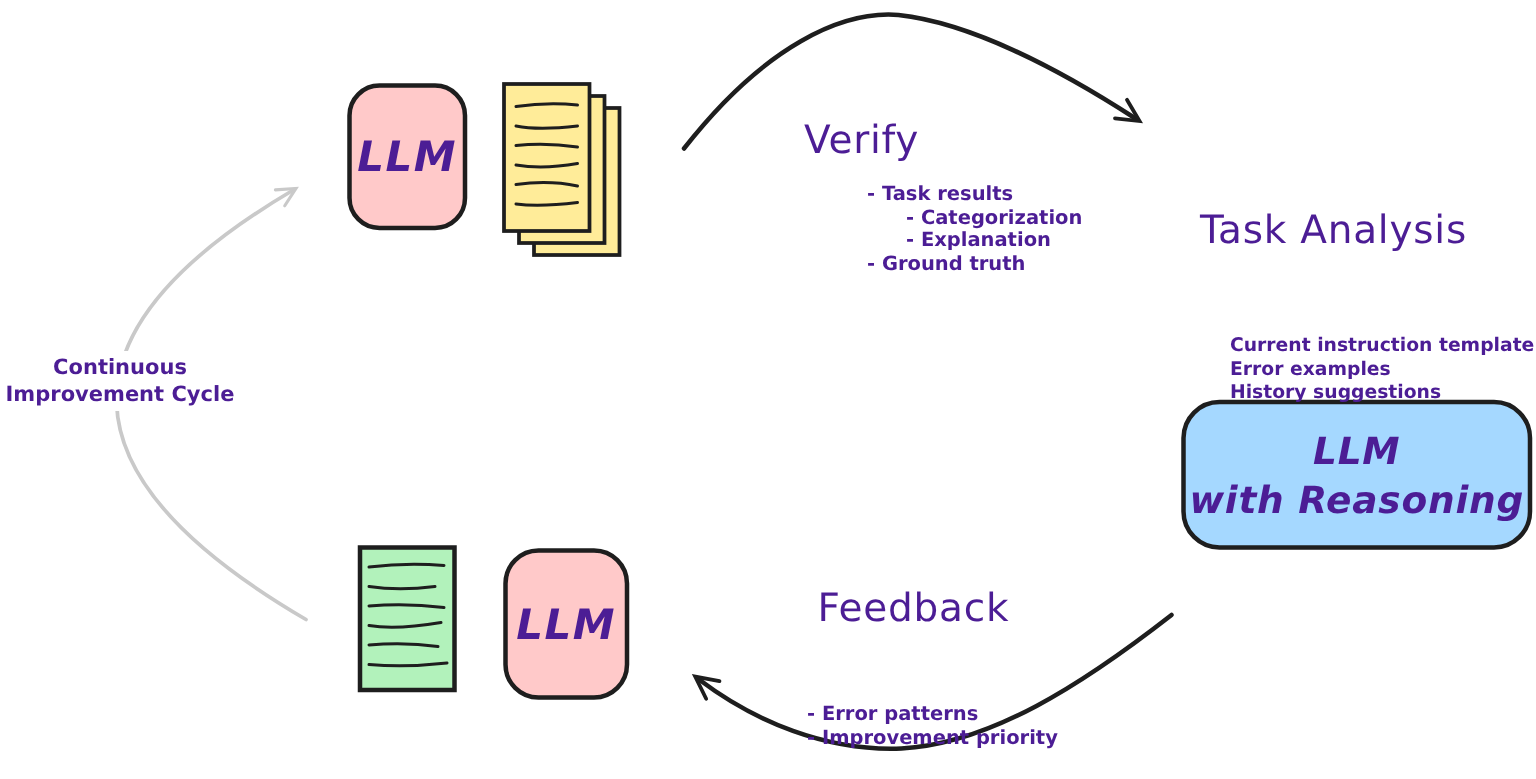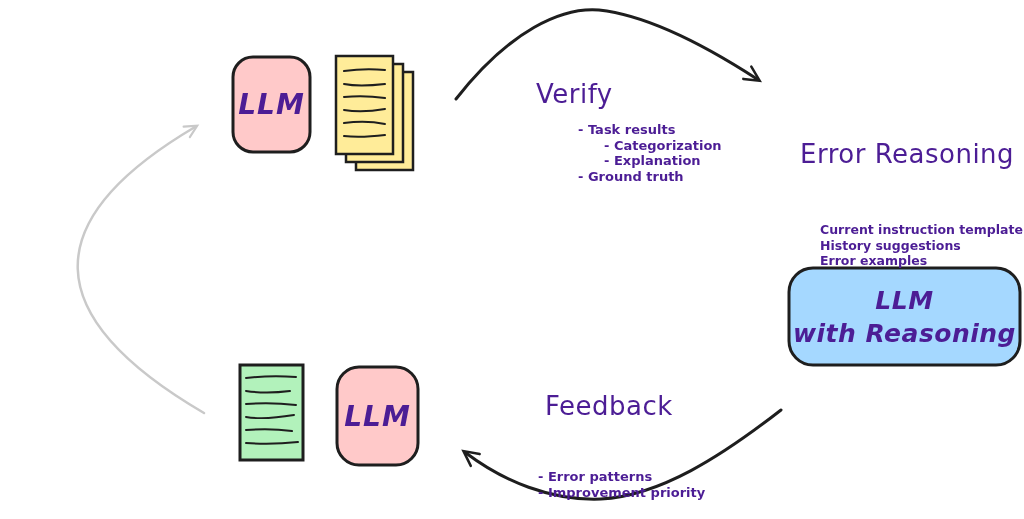--- a/index.html
+++ b/index.html
@@ -111,34 +111,36 @@
     <rect x="789" y="268" width="231" height="97" rx="24" class="shape-thick" fill="#a5d8ff"></rect>
   </svg>
 
   <div class="llm-label" style="left:233px; top:57px; width:77px; height:95px;">LLM</div>
 
   <div class="llm-label" style="left:337px; top:367px; width:81px; height:98px;">LLM</div>
 
   <div class="reasoning-label" style="left:789px; top:268px; width:231px; height:97px;">LLM
 with Reasoning</div>
 
+  <div class="cycle-label" style="left:0px; top:234px; width:160px;">Continuous
+Improvement Cycle</div>
 
   <div class="heading" style="left:536px; top:79px; width:120px;">Verify</div>
   <div class="bullets" style="left:546px; top:122px;margin-left:32px;">
     <div>- Task results</div>
     <div class="indent">- Categorization</div>
     <div class="indent">- Explanation</div>
     <div>- Ground truth</div>
   </div>
 
-  <div class="heading" style="left:800px; top:139px; width:178px;">Error Reasoning</div>
+  <div class="heading" style="left:800px; top:139px; width:178px;">Task Analysis</div>
   <div class="side-notes" style="left:820px; top:192px;margin-top:30px;">
     <div>Current instruction template</div>
+    <div>Error examples</div>
     <div>History suggestions</div>
-    <div>Error examples</div>
   </div>
 
   <div class="heading" style="left:545px; top:391px; width:125px;">Feedback</div>
   <div class="bullets" style="left:538px; top:429px;margin-top:40px;">
     <div>- Error patterns</div>
     <div>- Improvement priority</div>
   </div>
 
 </div>
 

